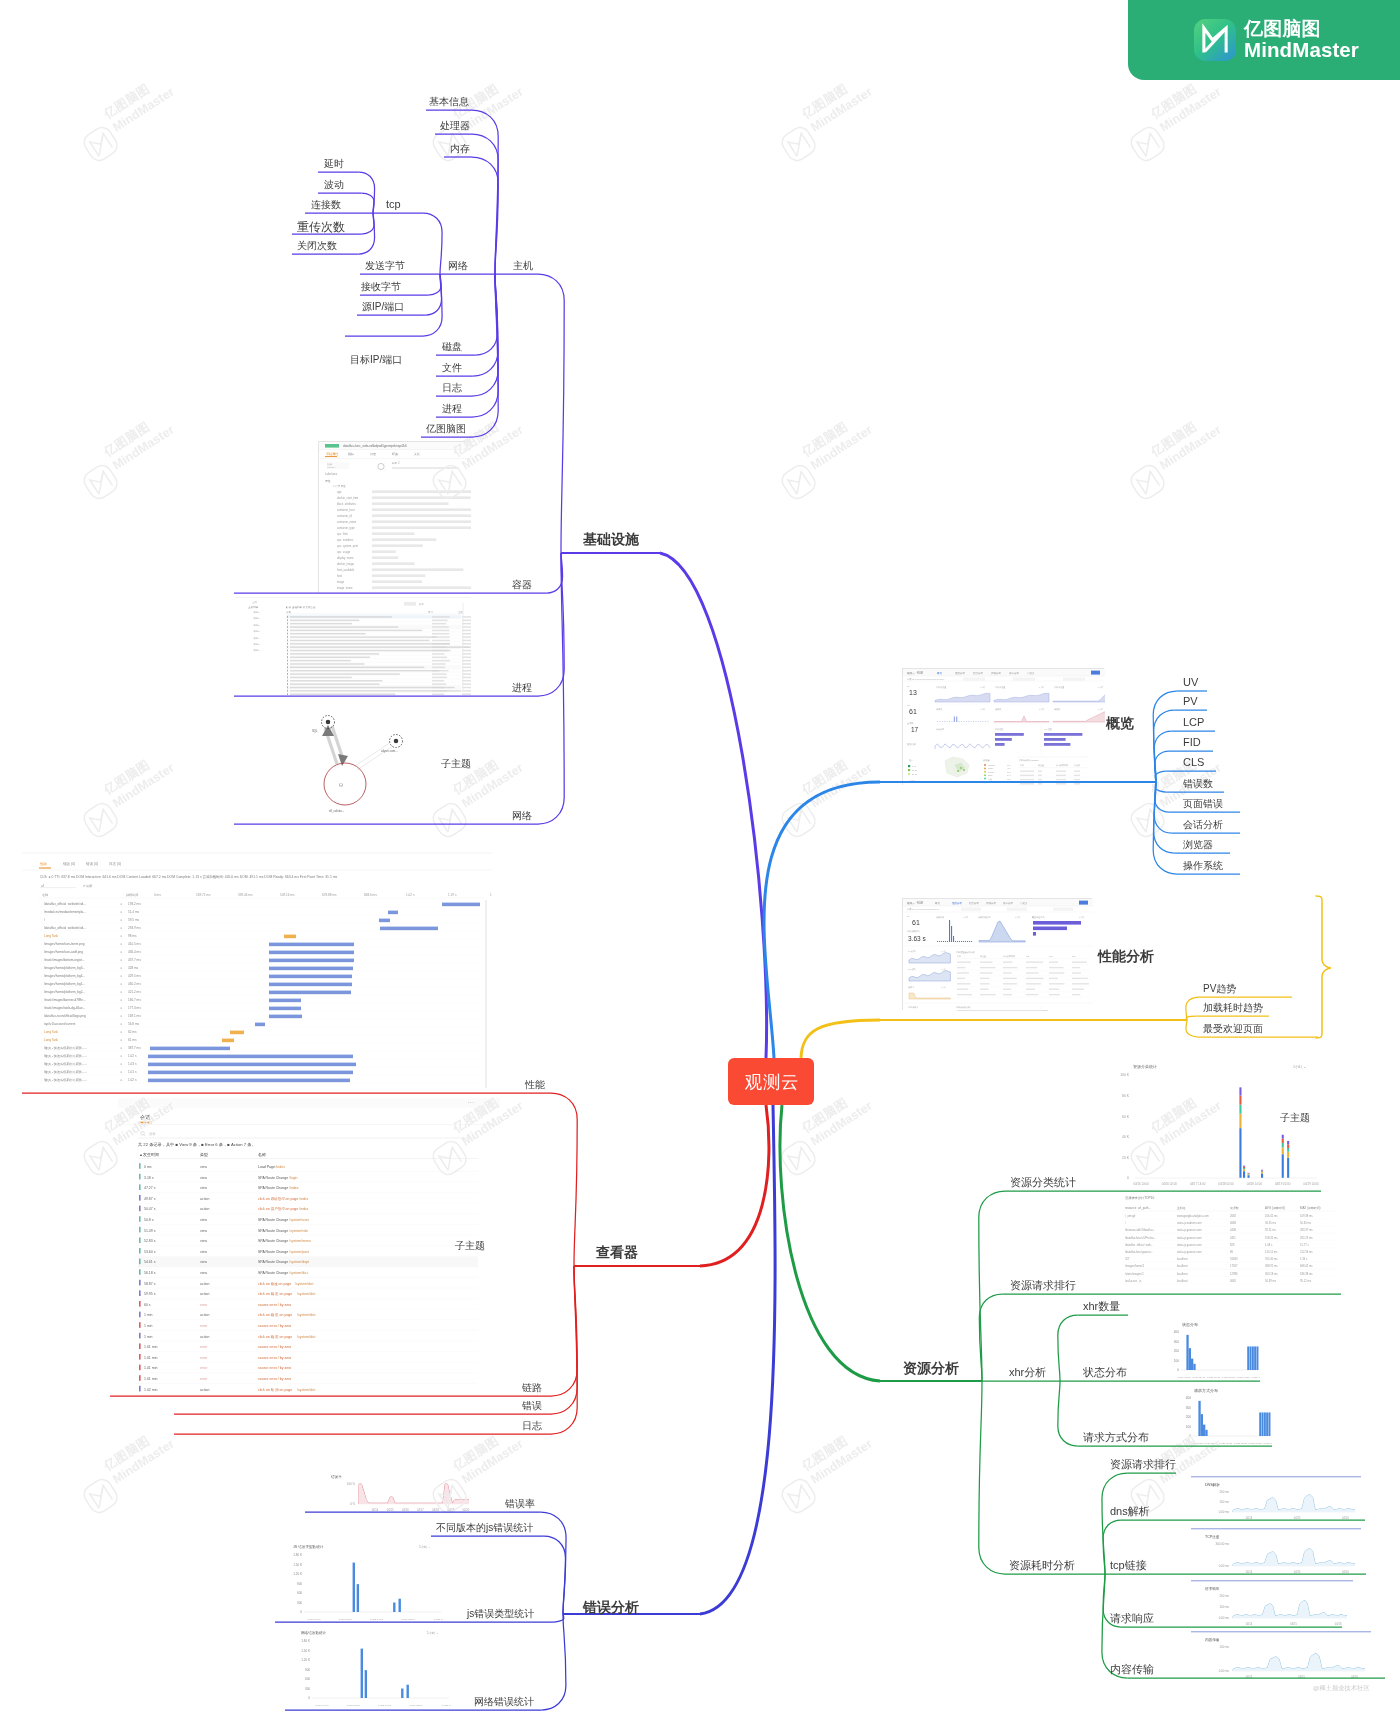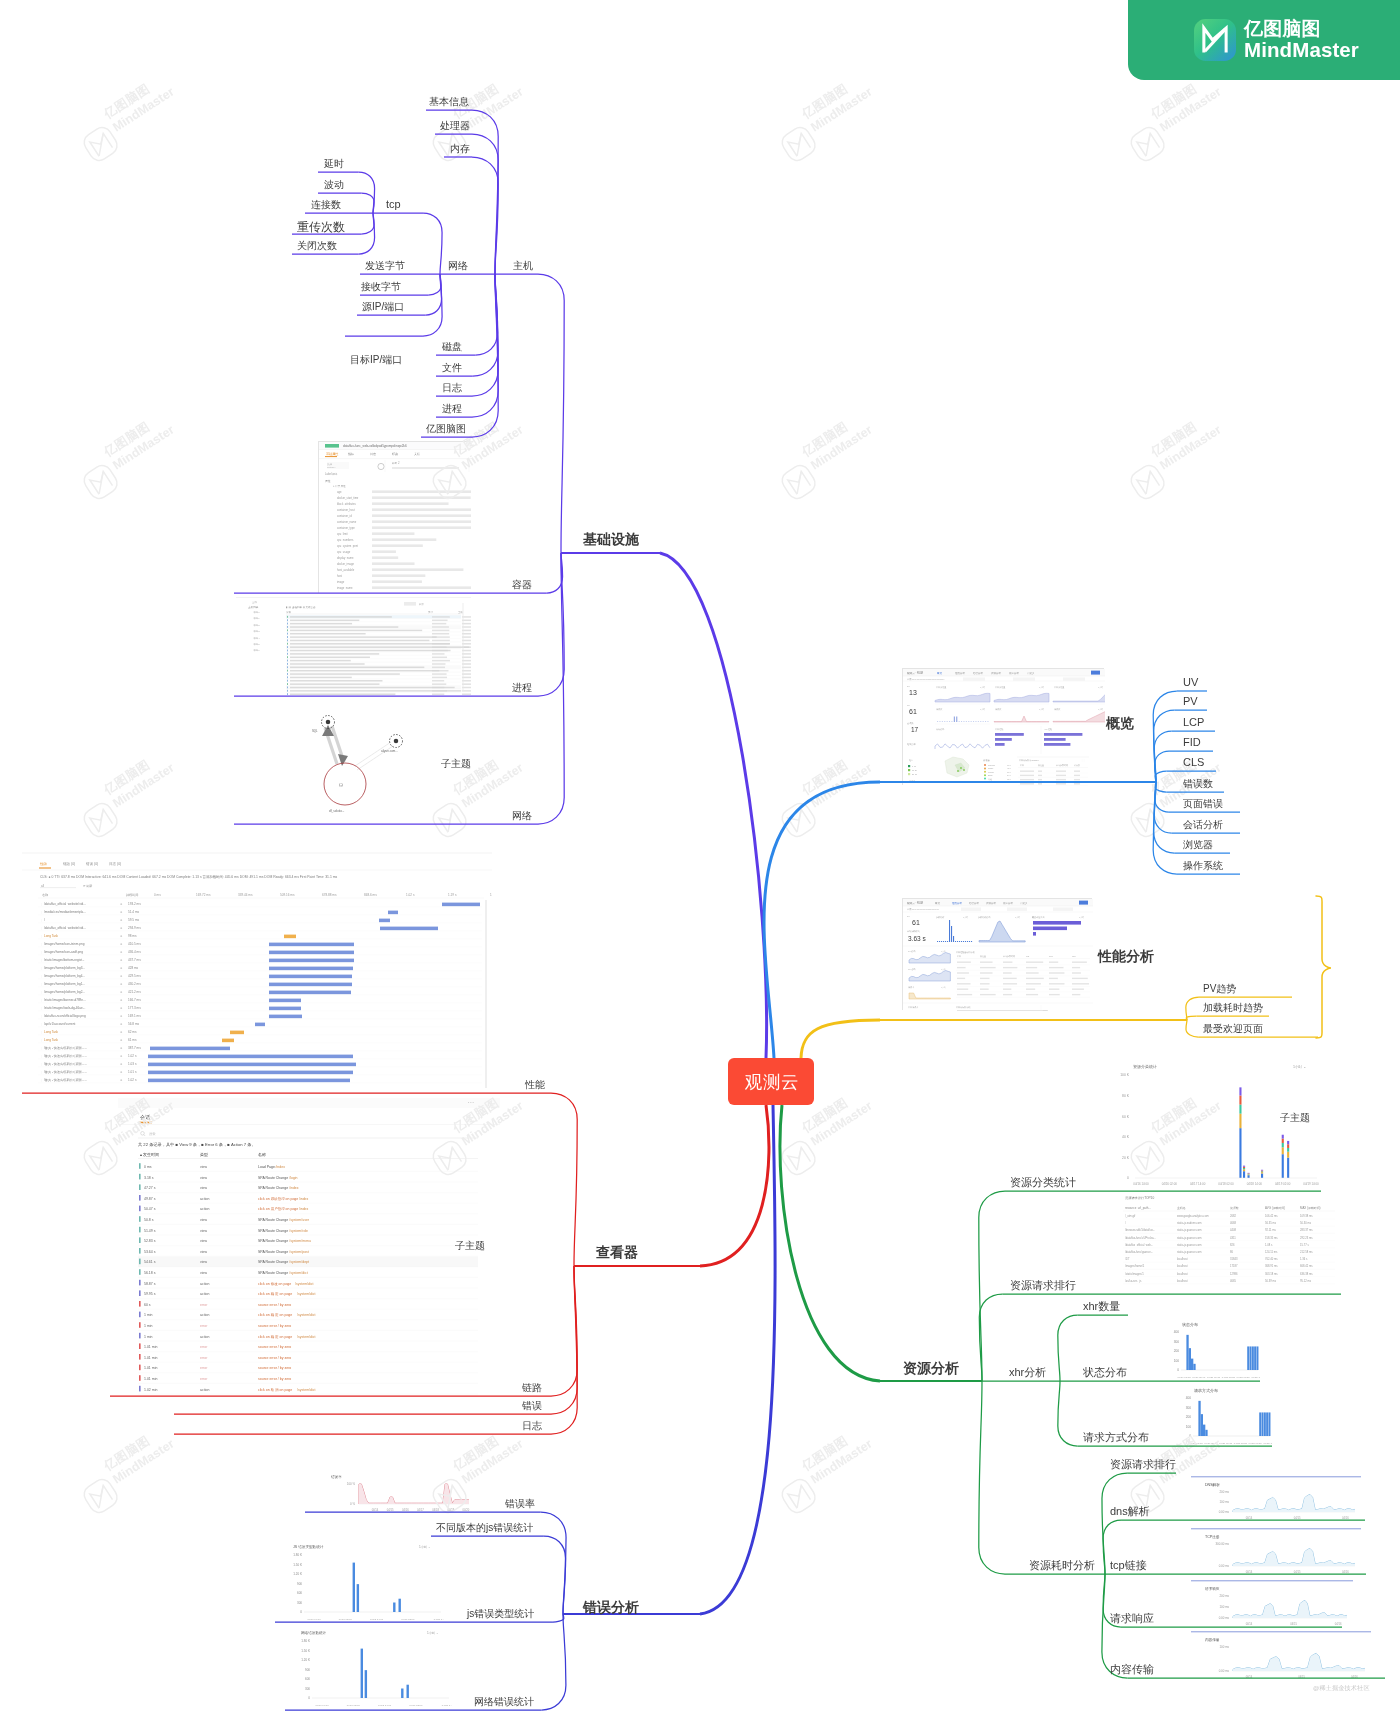--- a/index.html
+++ b/index.html
@@ -1613,21 +1613,21 @@
       <div class="nl" style="left: 1183px; top: 840px; font-size: 10px;">浏览器</div>
       <div class="nl" style="left: 1183px; top: 861px; font-size: 10px;">操作系统</div>
       <div class="nl" style="left: 1098px; top: 949px; font-size: 14px; font-weight: 700;">性能分析</div>
       <div class="nl" style="left: 1203px; top: 984px; font-size: 10px;">PV趋势</div>
       <div class="nl" style="left: 1203px; top: 1003px; font-size: 10px;">加载耗时趋势</div>
       <div class="nl" style="left: 1203px; top: 1024px; font-size: 10px;">最受欢迎页面</div>
       <div class="nl" style="left: 903px; top: 1361px; font-size: 14px; font-weight: 700;">资源分析</div>
       <div class="nl" style="left: 1010px; top: 1177px; font-size: 11px;">资源分类统计</div>
       <div class="nl" style="left: 1010px; top: 1280px; font-size: 11px;">资源请求排行</div>
       <div class="nl" style="left: 1009px; top: 1367px; font-size: 11px;">xhr分析</div>
-      <div class="nl" style="left: 1009px; top: 1560px; font-size: 11px; margin-left: 20px;">资源耗时分析</div>
+      <div class="nl" style="left: 1009px; top: 1560px; font-size: 11px;">资源耗时分析</div>
       <div class="nl" style="left: 1083px; top: 1301px; font-size: 11px;">xhr数量</div>
       <div class="nl" style="left: 1083px; top: 1367px; font-size: 11px;">状态分布</div>
       <div class="nl" style="left: 1083px; top: 1432px; font-size: 11px;">请求方式分布</div>
       <div class="nl" style="left: 1110px; top: 1459px; font-size: 11px;">资源请求排行</div>
       <div class="nl" style="left: 1110px; top: 1506px; font-size: 11px;">dns解析</div>
       <div class="nl" style="left: 1110px; top: 1560px; font-size: 11px;">tcp链接</div>
       <div class="nl" style="left: 1110px; top: 1613px; font-size: 11px;">请求响应</div>
       <div class="nl" style="left: 1110px; top: 1664px; font-size: 11px;">内容传输</div>
       <div class="nl" style="left: 596px; top: 1245px; font-size: 14px; font-weight: 700;">查看器</div>
       <div class="nl" style="left: 525px; top: 1080px; font-size: 10px;">性能</div>

